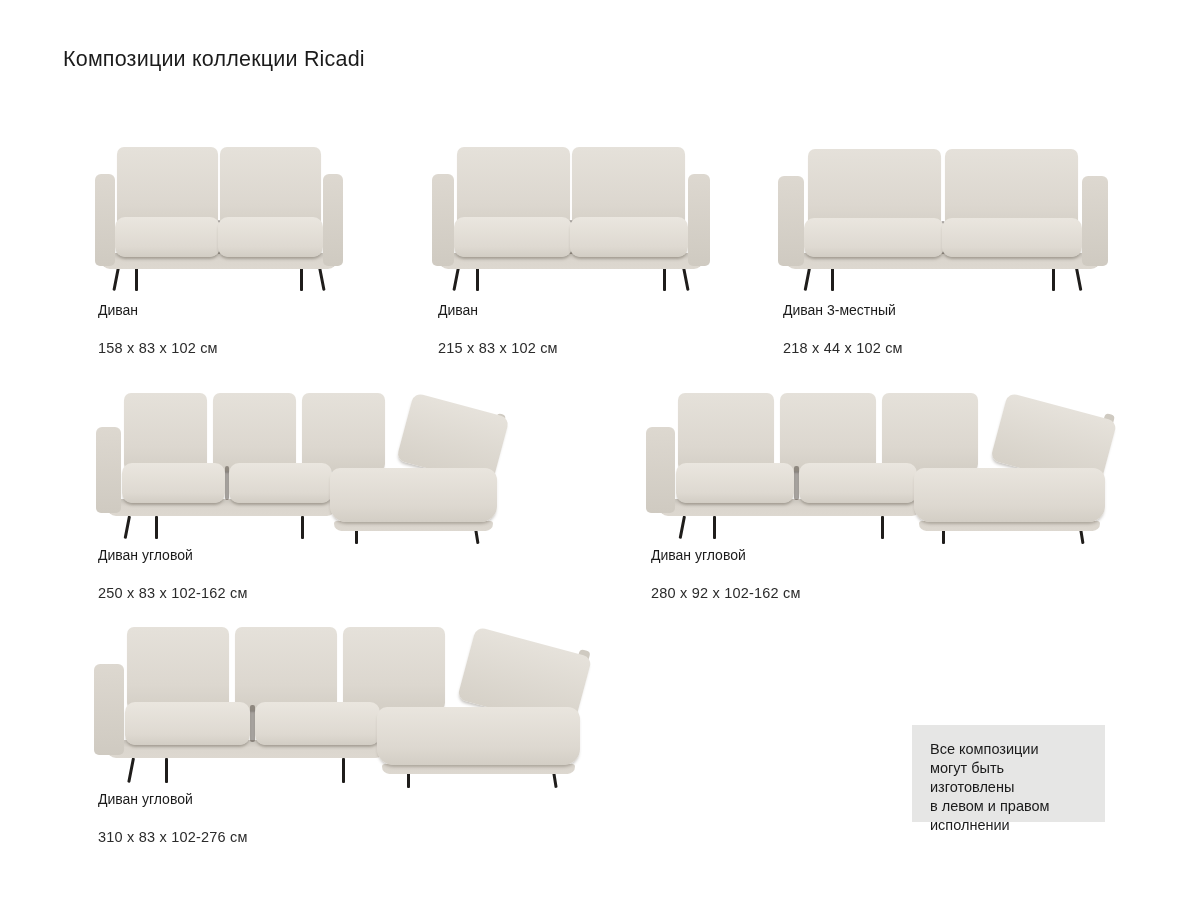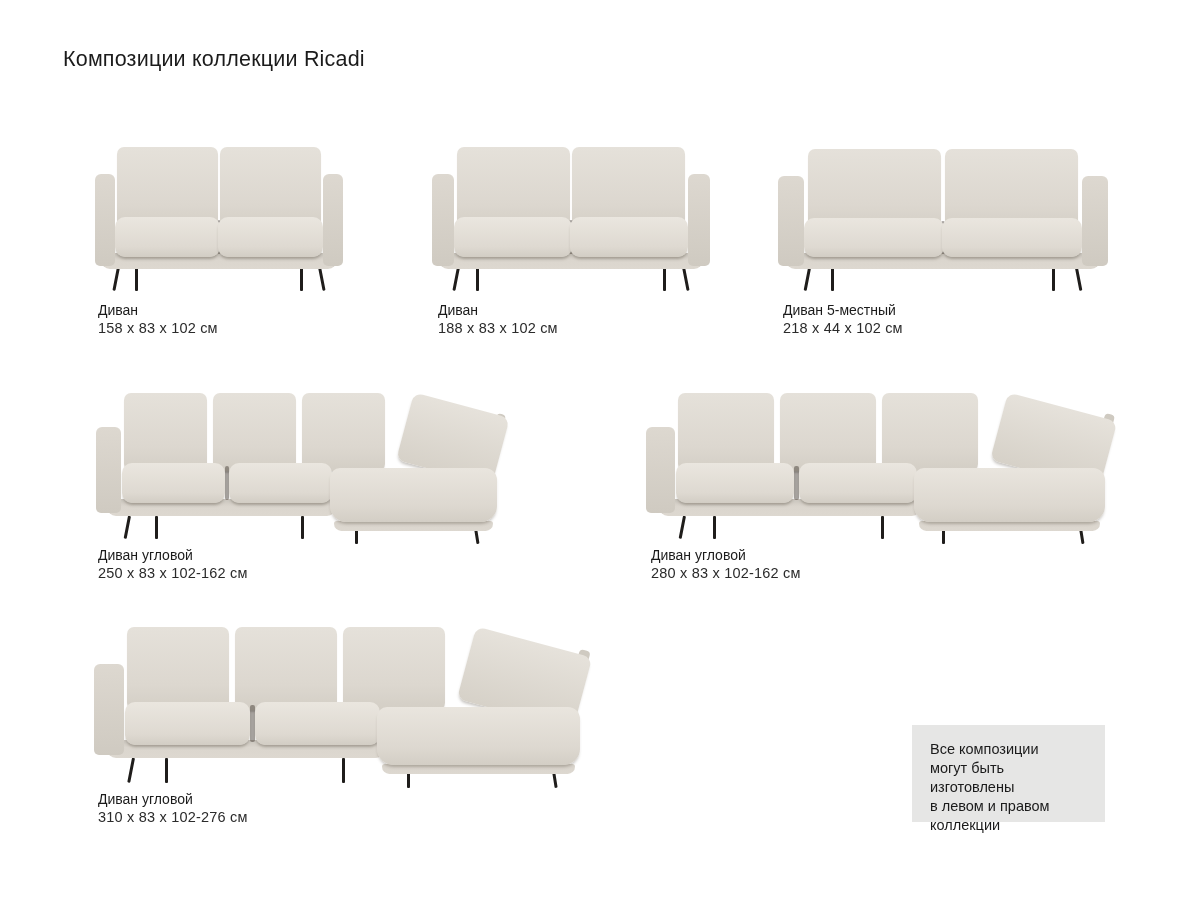--- a/index.html
+++ b/index.html
@@ -10,21 +10,21 @@
     color:#1c1c1c;
   }
   .page-title{
     position:absolute;left:63px;top:47px;
     font-size:21.5px;font-weight:400;letter-spacing:.2px;color:#1b1b1b;
   }
   
   .product{position:absolute;}
   .caption{position:absolute;}
   .p-name{font-size:14px;font-weight:500;color:#1b1b1b;line-height:1;}
-  .p-dims{font-size:14.5px;font-weight:400;color:#2b2b2b;line-height:1;margin-top:4px;letter-spacing:.2px;}
+  .p-dims{font-size:14.5px;font-weight:400;color:#2b2b2b;line-height:1;margin-top:24px;letter-spacing:.2px;}
 
   
   .sofa{position:absolute;left:0;top:0;width:100%;height:100%;}
   .sofa div{position:absolute;}
   .back{background:linear-gradient(180deg,#e5e1da 0%,#dcd7cf 70%,#d3cec5 100%);
         border-radius:7px;box-shadow:0 3px 2px -1px rgba(72,62,50,.28);}
   .arm{background:linear-gradient(180deg,#ddd8d0,#cfcac1);border-radius:6px 6px 5px 5px;z-index:4;}
   .seat{background:linear-gradient(180deg,#eae6df 0%,#ded9d1 75%,#d2cdc4 100%);
         border-radius:10px;z-index:3;box-shadow:0 3px 3px -1px rgba(72,62,50,.35);}
   .base{background:linear-gradient(180deg,#d9d4cc,#ddd8d0);border-radius:4px 4px 9px 9px;z-index:1;
@@ -121,41 +121,41 @@
       <div class="back b-r"></div>
     <div class="arm a-l"></div>
       <div class="arm a-r"></div>
     <div class="midgap"></div>
     <div class="seat s-l"></div>
       <div class="seat s-r"></div>
   </div>
 </div>
 <div class="caption" style="left:438px;top:303px;">
   <div class="p-name">Диван</div>
-  <div class="p-dims">188 x 83 x 102 см</div>
+  <div class="p-dims">215 x 83 x 102 см</div>
 </div>
 
 <div class="product" style="left:778px;top:145px;width:330px;height:146px;">
   <div class="sofa straight">
     <div class="leg lg1"></div>
       <div class="leg lg2"></div>
       <div class="leg lg3"></div>
       <div class="leg lg4"></div>
     <div class="base"></div>
     <div class="back b-l"></div>
       <div class="back b-r"></div>
     <div class="arm a-l"></div>
       <div class="arm a-r"></div>
     <div class="midgap"></div>
     <div class="seat s-l"></div>
       <div class="seat s-r"></div>
   </div>
 </div>
 <div class="caption" style="left:783px;top:303px;">
-  <div class="p-name">Диван 5-местный</div>
+  <div class="p-name">Диван 3-местный</div>
   <div class="p-dims">218 x 44 x 102 см</div>
 </div>
 
 <div class="product" style="left:95px;top:388px;width:412px;height:156px;">
   <div class="sofa corner">
     <div class="leg lgA1"></div>
       <div class="leg lgA2"></div>
       <div class="leg lgA3"></div>
     <div class="leg lgB1"></div>
       <div class="leg lgB2"></div>
@@ -194,21 +194,21 @@
     <div class="cornerback"></div>
     <div class="arm a-l"></div>
     <div class="midgap"></div>
     <div class="seat cs1"></div>
       <div class="seat cs2"></div>
     <div class="chaise"></div>
   </div>
 </div>
 <div class="caption" style="left:651px;top:548px;">
   <div class="p-name">Диван угловой</div>
-  <div class="p-dims">280 x 83 x 102-162 см</div>
+  <div class="p-dims">280 x 92 x 102-162 см</div>
 </div>
 
 <div class="product" style="left:92px;top:622px;width:500px;height:166px;">
   <div class="sofa corner">
     <div class="leg lgA1"></div>
       <div class="leg lgA2"></div>
       <div class="leg lgA3"></div>
     <div class="leg lgB1"></div>
       <div class="leg lgB2"></div>
     <div class="base"></div>
@@ -227,14 +227,14 @@
 </div>
 <div class="caption" style="left:98px;top:792px;">
   <div class="p-name">Диван угловой</div>
   <div class="p-dims">310 x 83 x 102-276 см</div>
 </div>
 
 <div class="note">
   <div class="note-line">Все композиции</div>
   <div class="note-line">могут быть изготовлены</div>
   <div class="note-line">в левом и правом</div>
-  <div class="note-line">коллекции</div>
+  <div class="note-line">исполнении</div>
 </div>
 
 </body></html>

